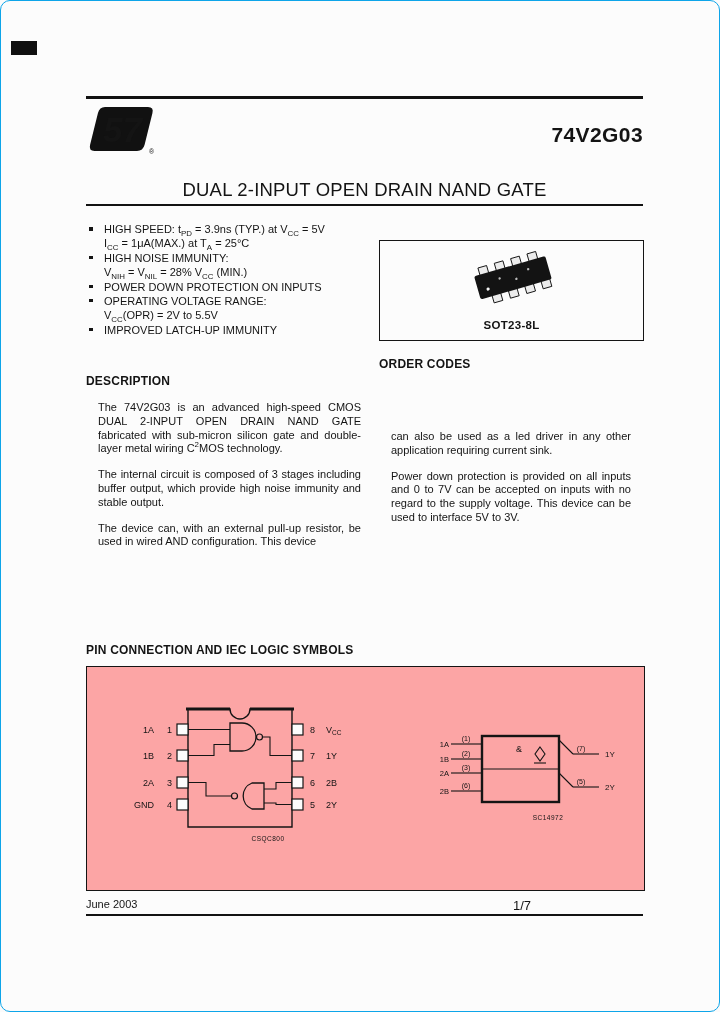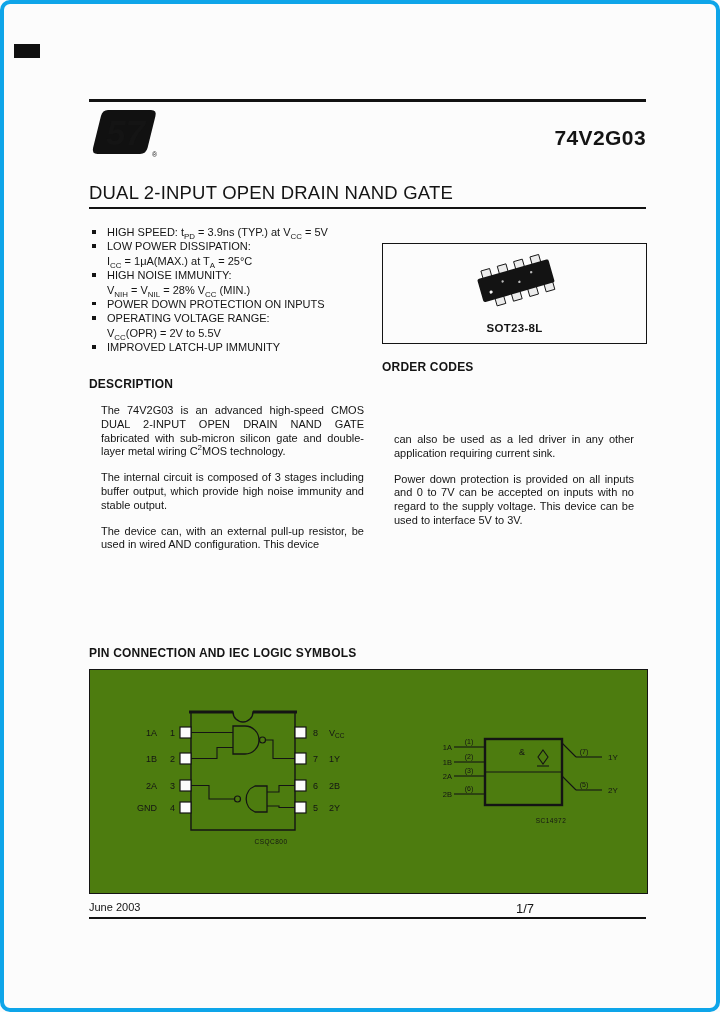--- a/index.html
+++ b/index.html
@@ -6,34 +6,34 @@
   body{
     width:720px;height:1012px;
     background:#fbfbfb;
     font-family:"Liberation Sans", sans-serif;
     color:#141414;
     position:relative;
     overflow:hidden;
   }
   .page{
     position:absolute;inset:0;
-    border:4px solid #0ea5e9;border-radius:10px;
+    border:1px solid #0ea5e9;border-radius:10px;
     background:#fcfcfc;
   }
   .abs{position:absolute;}
   .rule{background:#121212;}
   sub{font-size:0.72em;line-height:0;}
   sup{font-size:0.72em;line-height:0;}
 
   
   .corner-mark{left:10px;top:40px;width:26px;height:14px;background:#101010;}
   .rule-top{left:85px;top:95px;width:557px;height:3px;}
   .logo-wrap{left:87px;top:104px;width:70px;height:50px;}
   .part-number{left:340px;top:122px;width:302px;text-align:right;font-size:21px;font-weight:bold;letter-spacing:0.4px;}
-  .doc-title{left:85px;top:178px;width:557px;text-align:left;font-size:18.5px;letter-spacing:0.2px;}
+  .doc-title{left:85px;top:178px;width:557px;text-align:center;font-size:18.5px;letter-spacing:0.2px;}
   .rule-title{left:85px;top:203px;width:557px;height:2px;}
 
   
   .features{left:85px;top:221px;width:300px;font-size:11px;}
   .feat-line{position:relative;height:14.4px;line-height:14.4px;padding-left:18px;white-space:nowrap;}
   .feat-line .bullet{position:absolute;left:3px;top:5px;width:3.5px;height:3.5px;background:#141414;}
 
   
   .pkg-box{left:378px;top:239px;width:263px;height:99px;border:1.3px solid #141414;background:#fcfcfc;}
   .pkg-img{position:absolute;left:50%;top:6px;transform:translateX(-50%);}
@@ -47,21 +47,21 @@
   .order-table td{height:17px;}
 
   
   .desc-heading{left:85px;top:373px;font-size:12px;font-weight:bold;letter-spacing:0.2px;}
   .desc-left{left:85px;top:388px;width:287px;font-size:11px;line-height:13.8px;text-align:justify;}
   .desc-right{left:378px;top:417px;width:264px;font-size:11px;line-height:13.8px;text-align:justify;}
   .desc-left p,.desc-right p{margin:12px;}
 
   
   .pin-heading{left:85px;top:642px;font-size:12px;font-weight:bold;letter-spacing:0.2px;}
-  .fig-box{left:85px;top:665px;width:557px;height:223px;border:1.3px solid #141414;background:#4d7c0f;}
+  .fig-box{left:85px;top:665px;width:557px;height:223px;border:1.3px solid #141414;background:#fca5a5;}
   .dip-svg{position:absolute;left:33px;top:28px;}
   .iec-svg{position:absolute;left:342px;top:58px;}
 
   
   .footer-date{left:85px;top:897px;font-size:11px;}
   .footer-page{left:400px;top:897px;width:242px;text-align:center;font-size:13px;}
   .rule-footer{left:85px;top:913px;width:557px;height:2px;}
 
   svg text{font-family:"Liberation Sans", sans-serif;fill:#141414;}
   .hair{stroke:#141414;fill:none;}
@@ -82,21 +82,20 @@
       <text x="61" y="49" font-size="7" fill="#141414">®</text>
     </svg>
   </div>
 
   <div class="abs part-number">74V2G03</div>
   <div class="abs doc-title">DUAL 2-INPUT OPEN DRAIN NAND GATE</div>
   <div class="abs rule rule-title"></div>
 
   <div class="abs features">
     <div class="feat-line"><span class="bullet"></span><span>HIGH SPEED: t<sub>PD</sub> = 3.9ns (TYP.) at V<sub>CC</sub> = 5V</span></div>
-    <div class="feat-line"><span class="bullet"></span><span>LOW POWER DISSIPATION:</span></div>
     <div class="feat-line"><span>I<sub>CC</sub> = 1μA(MAX.) at T<sub>A</sub> = 25°C</span></div>
     <div class="feat-line"><span class="bullet"></span><span>HIGH NOISE IMMUNITY:</span></div>
     <div class="feat-line"><span>V<sub>NIH</sub> = V<sub>NIL</sub> = 28% V<sub>CC</sub> (MIN.)</span></div>
     <div class="feat-line"><span class="bullet"></span><span>POWER DOWN PROTECTION ON INPUTS</span></div>
     <div class="feat-line"><span class="bullet"></span><span>OPERATING VOLTAGE RANGE:</span></div>
     <div class="feat-line"><span>V<sub>CC</sub>(OPR) = 2V to 5.5V</span></div>
     <div class="feat-line"><span class="bullet"></span><span>IMPROVED LATCH-UP IMMUNITY</span></div>
   </div>
 
   <div class="abs pkg-box">

